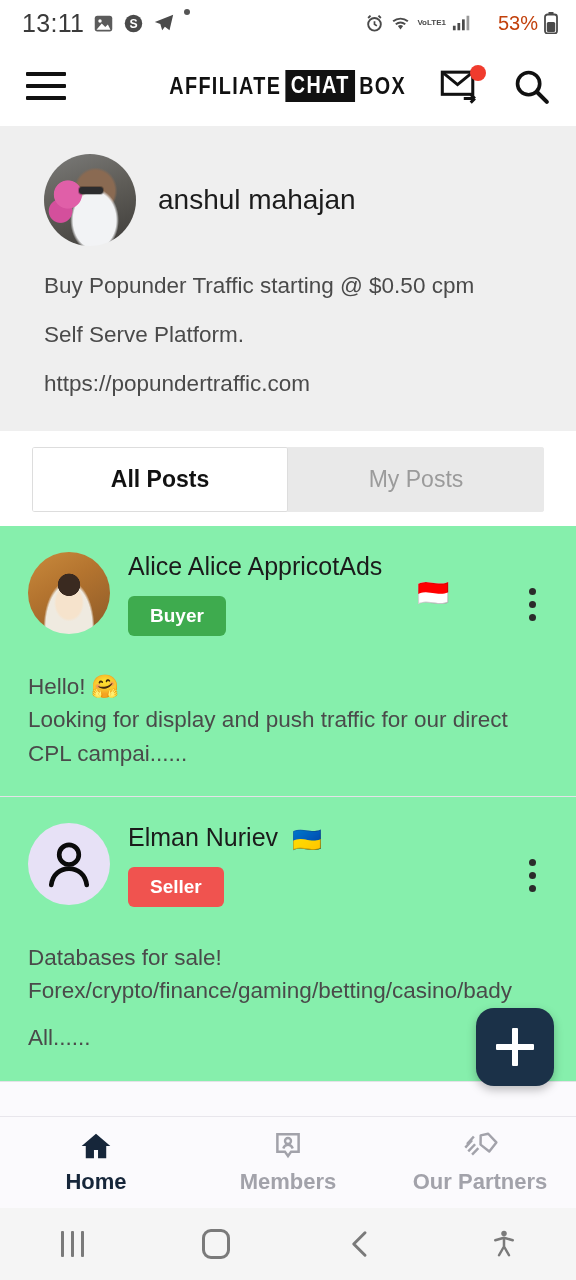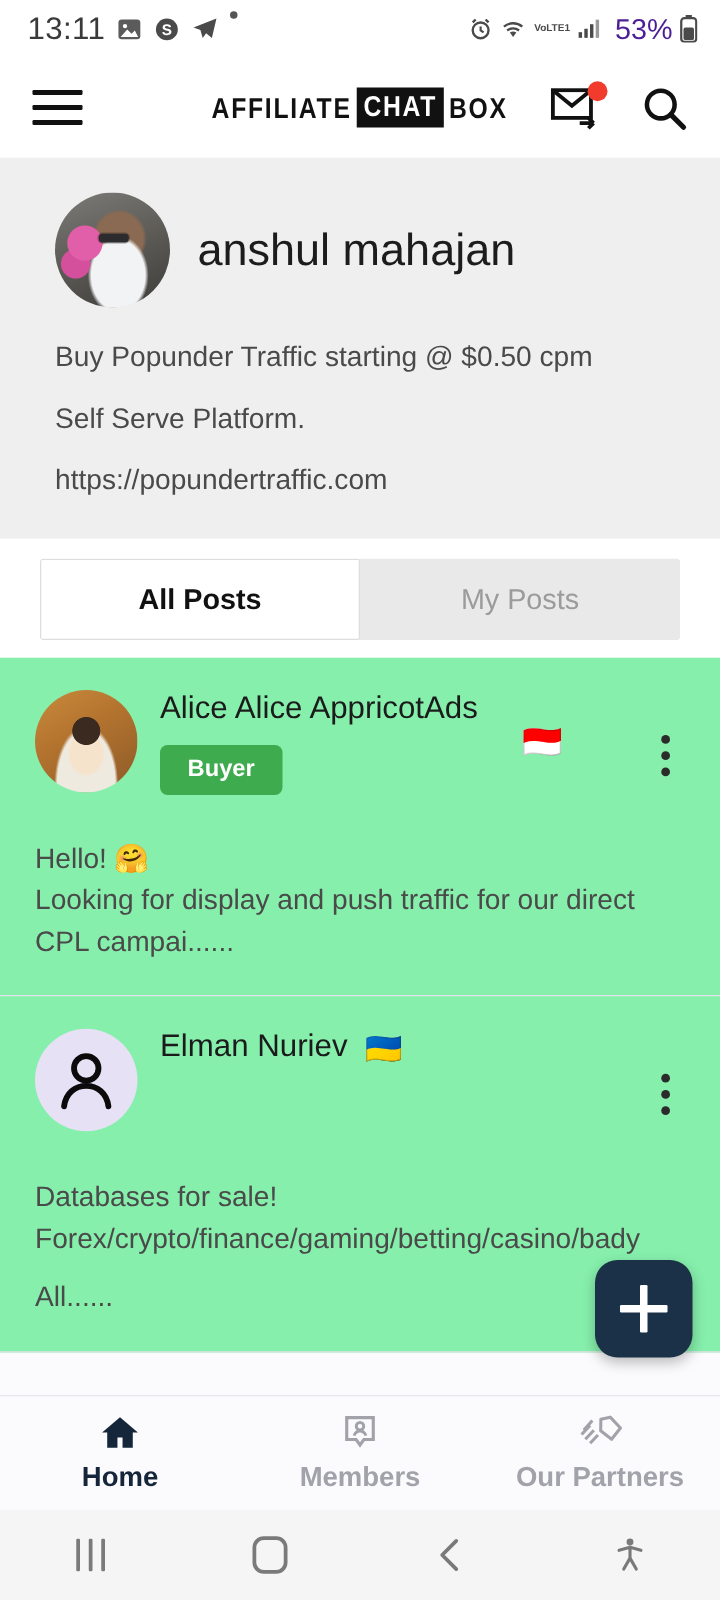--- a/index.html
+++ b/index.html
@@ -13,21 +13,21 @@
 
   
   .statusbar {
     height: 46px; flex: 0 0 46px; background: #ffffff;
     display: flex; align-items: center; justify-content: space-between;
     padding: 0 18px 0 22px;
   }
   .sb-left { display: flex; gap: 9px; }
   .sb-time { font-size: 25px; color: #3a3a3a; letter-spacing: 0.3px; }
   .sb-right { display: flex; align-items: center; gap: 6px; }
-  .sb-pct { font-size: 23px; color: #4c1d95; margin-left: 4px; }
+  .sb-pct { font-size: 20px; color: #c2410c; margin-left: 20px; }
   .ic { display: inline-flex; align-items: center; justify-content: center; }
   .volte { font-size: 8px; line-height: 8px; color: #4a4a4a; text-align: center; font-weight: bold; }
   .dot-small { width: 6px; height: 6px; border-radius: 50%; background: #555; display: inline-block; }
 
   
   .appbar {
     height: 80px; flex: 0 0 80px; background: #ffffff;
     display: flex; align-items: center; padding: 0 26px 0 26px;
     position: relative;
   }
@@ -53,21 +53,21 @@
       radial-gradient(circle at 18% 62%, #d44f9c 0 12%, rgba(212,79,156,0) 13%),
       radial-gradient(ellipse at 55% 72%, #f2f3f5 0 30%, rgba(242,243,245,0) 34%),
       radial-gradient(ellipse at 56% 40%, #8a6a52 0 26%, rgba(138,106,82,0) 30%),
       linear-gradient(160deg, #7b7b79 0%, #5f5d58 45%, #3e3c39 100%);
     position: relative;
   }
   .avatar-me::after {
     content: ""; position: absolute; left: 38%; top: 36%; width: 26%; height: 7%;
     background: #2c2c2e; border-radius: 3px; box-shadow: 0 0 0 1px rgba(0,0,0,.25);
   }
-  .profile-name { font-size: 36px; color: #1c1c1c; }
+  .profile-name { font-size: 28px; color: #1c1c1c; }
   .bio-line { font-size: 22.5px; color: #4a4a4a; margin-bottom: 22px; line-height: 1.2; }
   .bio-line:last-child { margin-bottom: 0; }
 
   
   .tabs-wrap { background: #ffffff; padding: 16px 32px 14px 32px; flex: 0 0 auto; }
   .tabs { display: flex; background: #e9e9e9; border-radius: 3px; overflow: hidden; }
   .tab {
     flex: 1; text-align: center; padding: 19px 0; font-size: 23px; color: #9b9b9b;
     cursor: pointer; background: #e9e9e9;
   }
@@ -262,20 +262,21 @@
         <div class="avatar avatar-default">
           <svg width="56" height="56" viewBox="0 0 24 24">
             <circle cx="12" cy="8" r="4.2" fill="none" stroke="#0b0b0b" stroke-width="2"></circle>
             <path d="M4.4 21c.6-4.6 3.9-7 7.6-7s7 2.4 7.6 7" fill="none" stroke="#0b0b0b" stroke-width="2" stroke-linecap="round"></path>
           </svg>
         </div>
         <div class="post-meta">
           <div class="post-name">
             <span>Elman Nuriev</span><span class="flag flag-inline">🇺🇦</span>
           </div>
+          <span class="badge" style="background:#f0534f">Seller</span>
         </div>
         <div class="kebab">
             <i></i>
             <i></i>
             <i></i>
           </div>
       </div>
       <div class="post-body">
         <div>Databases for sale!</div>
         <div>Forex/crypto/finance/gaming/betting/casino/bady</div>

